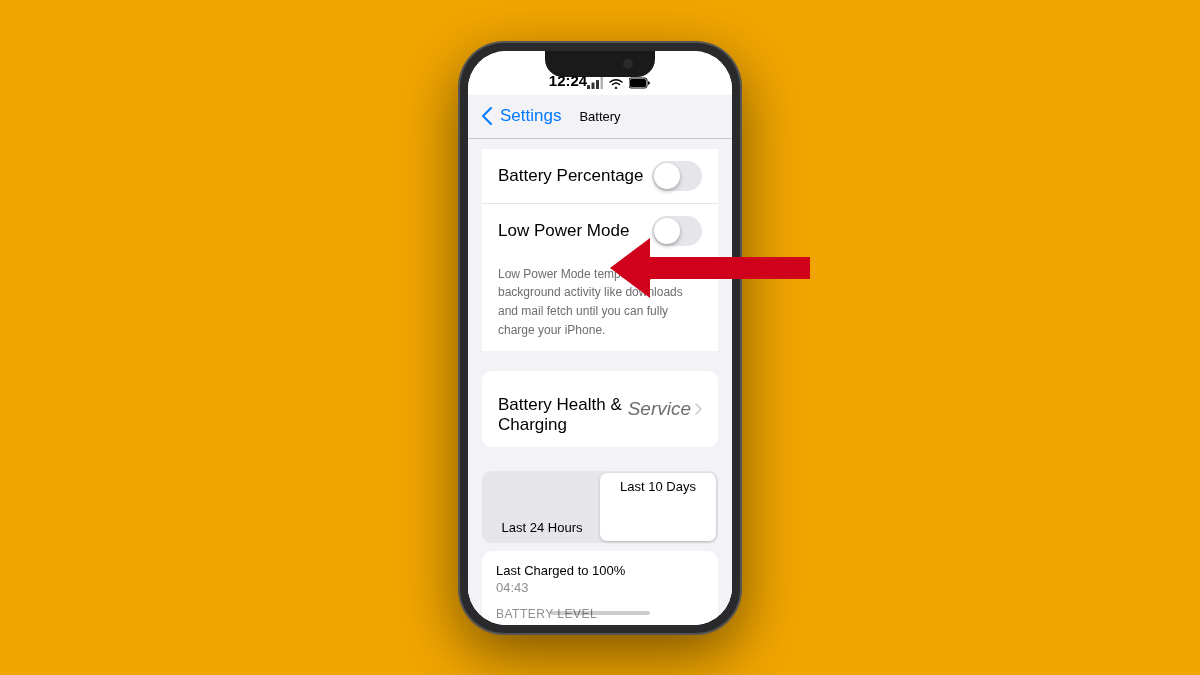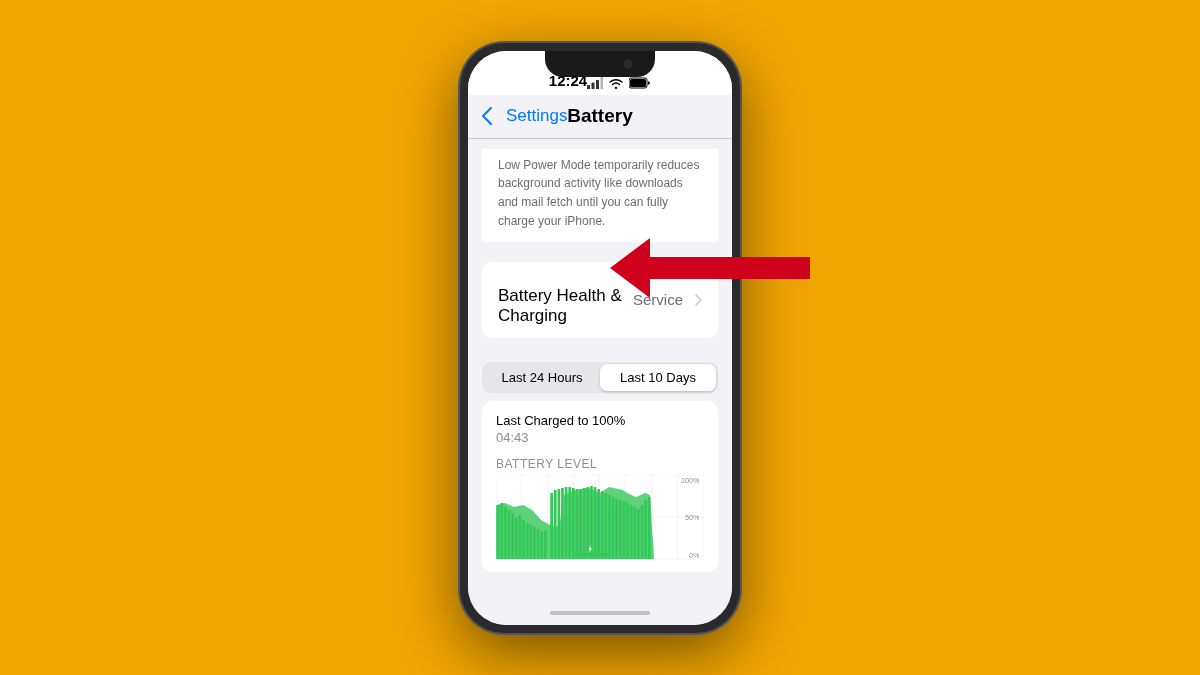--- a/index.html
+++ b/index.html
@@ -152,30 +152,30 @@
       border-bottom: 0.5px solid #c8c8cc;
     }
 
     .nav-back {
       position: absolute;
       left: 14px;
       display: flex;
       align-items: center;
       color: #007AFF;
       font-size: 17px;
-      gap: 10px;
+      gap: 4px;
     }
 
     .nav-back svg {
       fill: #007AFF;
     }
 
     .nav-title {
-      font-size: 19px;
-      font-weight: 700;
+      font-size: 13px;
+      font-weight: 400;
       color: #000;
     }
 
     
     .scroll-content {
       background: #f2f2f7;
       overflow: hidden;
       height: calc(100% - 88px);
     }
 
@@ -242,23 +242,24 @@
 
     .health-label {
       font-size: 17px;
       color: #000;
       margin-top: 12px;
     }
 
     .health-value {
       display: flex;
       align-items: center;
-      gap: 12px;
+      gap: 4px;
       color: #6d6d72;
-      font-size: 15px;
+      font-size: 19px;
+      font-style: italic;
     }
 
     
     .time-selector {
       display: flex;
       background: #e5e5ea;
       border-radius: 9px;
       margin: 14px 14px 8px;
       padding: 2px;
     }
@@ -274,20 +275,21 @@
     }
 
     .time-btn.active {
       background: white;
       color: #000;
       box-shadow: 0 1px 3px rgba(0,0,0,0.2);
     }
 
     .time-btn.inactive {
       color: #000;
+      margin-top: 41px;
     }
 
     
     .chart-area {
       background: white;
       margin: 0 14px 10px;
       border-radius: 10px;
       padding: 12px 14px;
     }
 
@@ -378,20 +380,32 @@
           </svg>
           <span style="font-size:17px;color:#007AFF;margin-left:4px;">Settings</span>
         </div>
         <span class="nav-title">Battery</span>
       </div>
 
       <div class="scroll-content">
 
         <div style="background:#f2f2f7; padding:10px 0 0;">
           <div style="background:white; margin:0 14px; border-radius:10px;">
+            <div class="setting-row setting-row-border">
+              <span class="setting-label">Battery Percentage</span>
+              <div class="toggle">
+                <div class="toggle-thumb"></div>
+              </div>
+            </div>
+            <div class="setting-row">
+              <span class="setting-label">Low Power Mode</span>
+              <div class="toggle">
+                <div class="toggle-thumb"></div>
+              </div>
+            </div>
             <div class="setting-desc">
               <span class="setting-desc-text">Low Power Mode temporarily reduces background activity like downloads and mail fetch until you can fully charge your iPhone.</span>
             </div>
           </div>
         </div>
 
         <div style="background:#f2f2f7; padding:10px 0 0;">
           <div class="health-row">
             <span class="health-label">Battery Health &amp; Charging</span>
             <div class="health-value">

